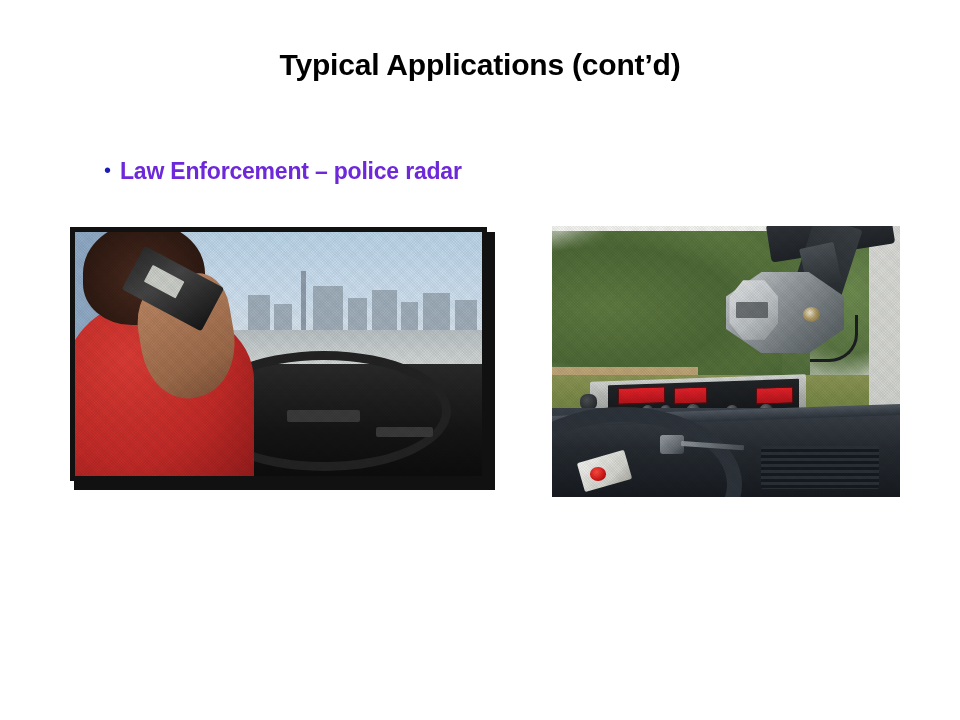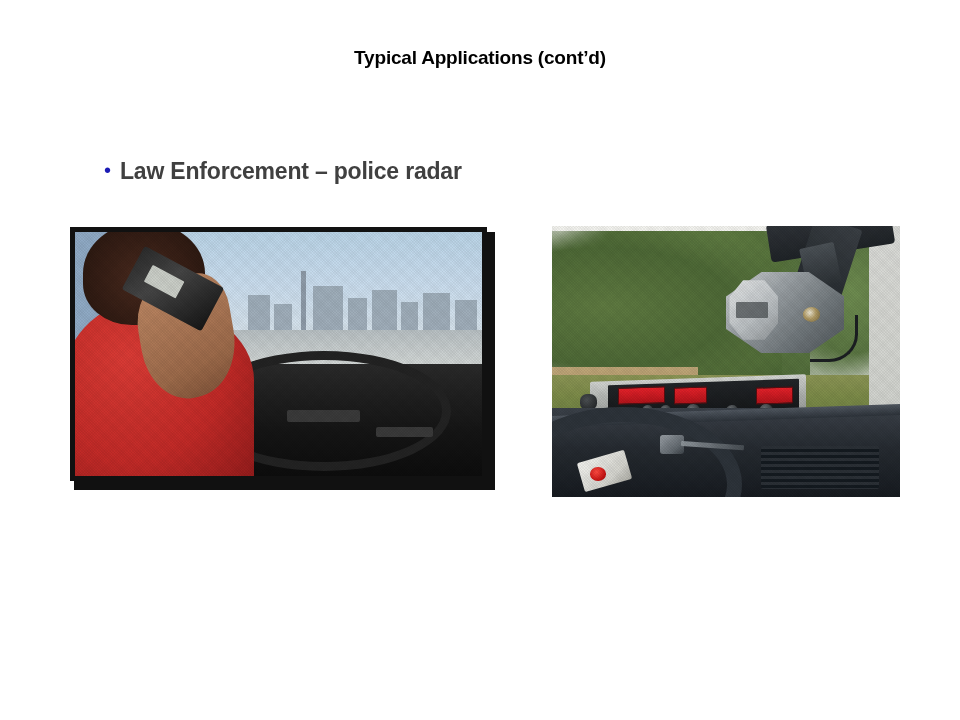--- a/index.html
+++ b/index.html
@@ -21,21 +21,21 @@
     background: #ffffff;
   }
 
   
   .slide-title {
     position: absolute;
     left: 0;
     top: 48px;
     width: 960px;
     text-align: center;
-    font-size: 19px;
+    font-size: 30px;
     font-weight: bold;
     color: #000000;
     letter-spacing: -0.2px;
     line-height: 1.1;
     white-space: nowrap;
   }
 
   
   .bullet-row {
     position: absolute;
@@ -49,21 +49,21 @@
   .bullet-mark {
     font-size: 20px;
     line-height: 1;
     color: #1b1bb5;
     position: relative;
     top: -2px;
   }
   .bullet-text {
     font-size: 23px;
     font-weight: bold;
-    color: #404040;
+    color: #6d28d9;
     letter-spacing: -0.2px;
   }
 
   
   .photo-left-wrap {
     position: absolute;
     left: 70px;
     top: 227px;
     width: 425px;
     height: 263px;

